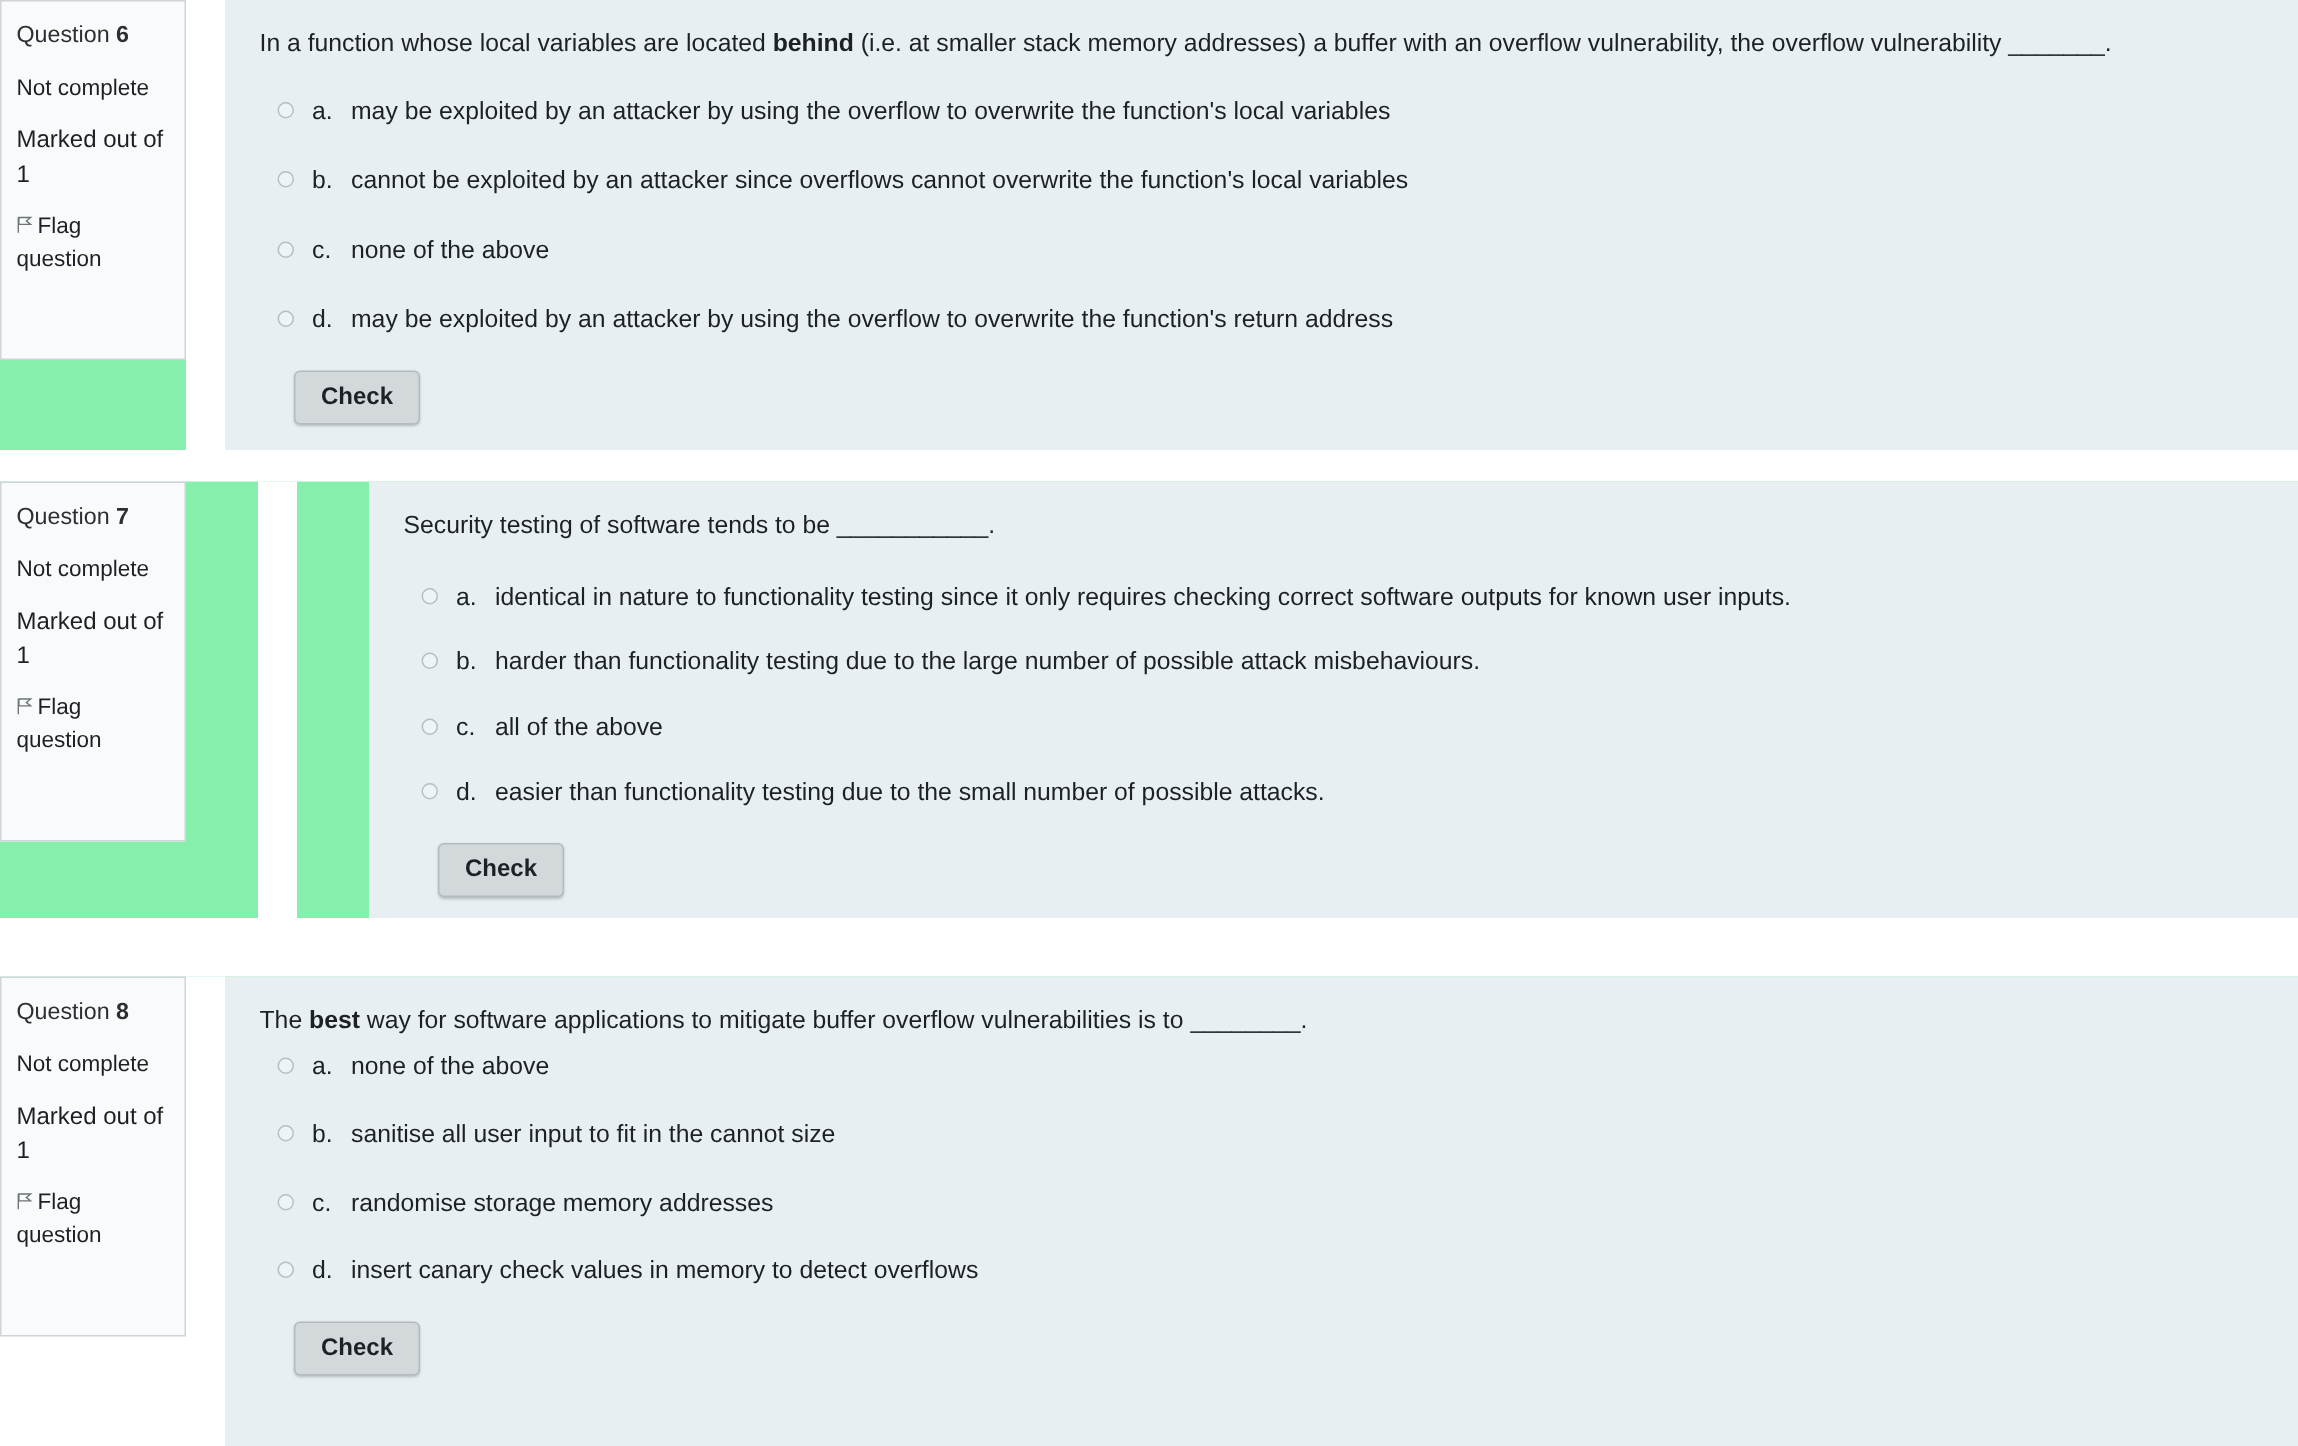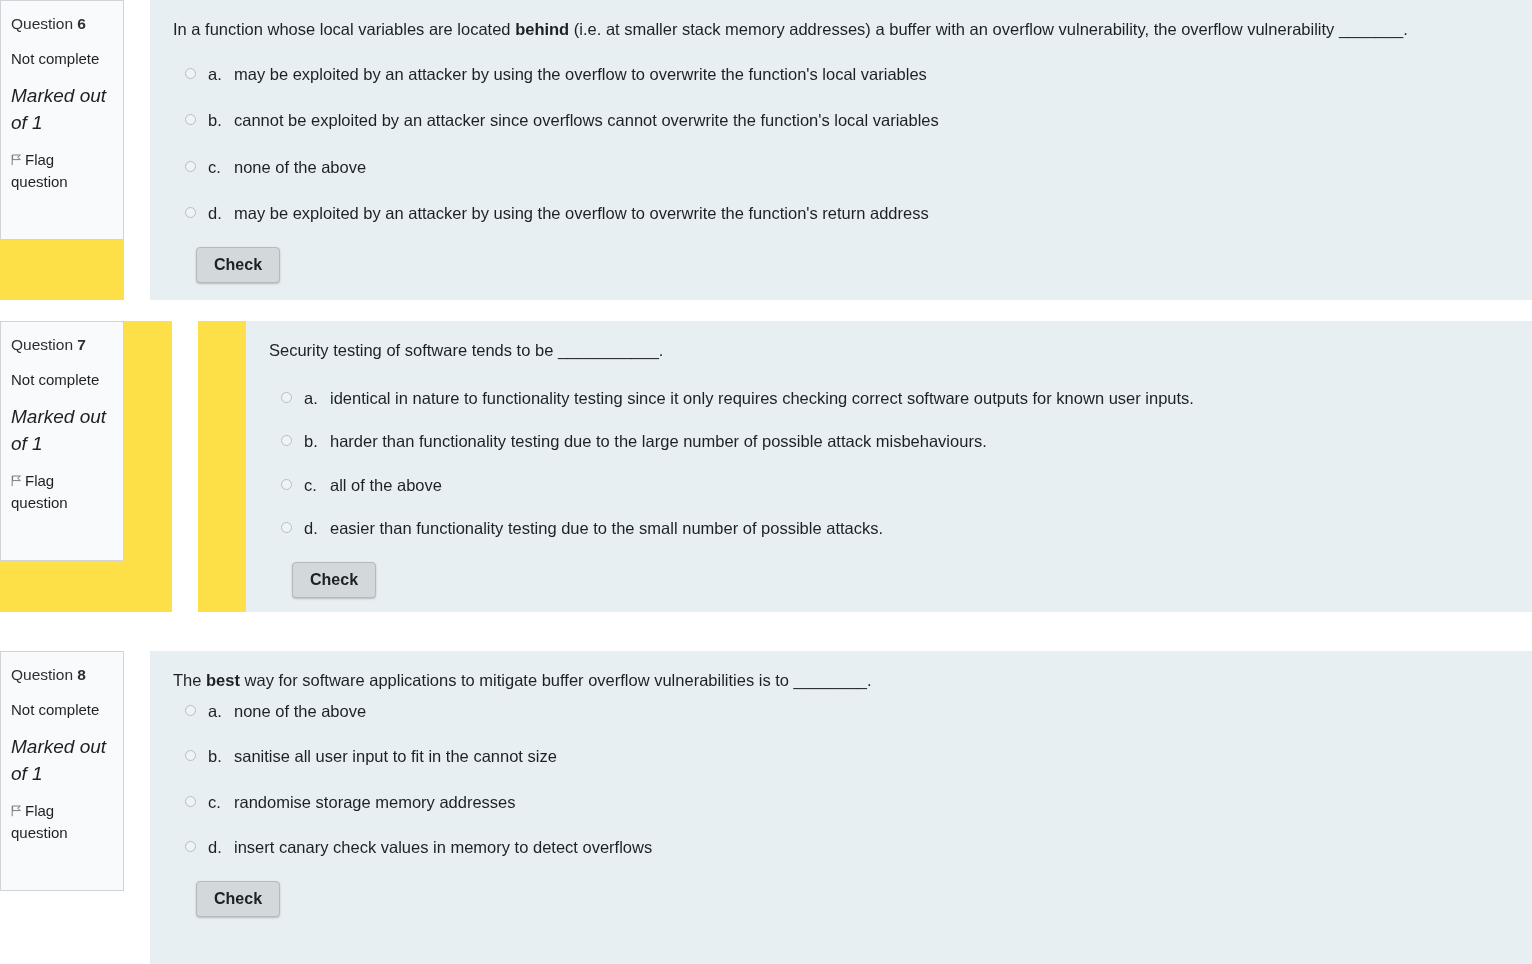--- a/index.html
+++ b/index.html
@@ -4,21 +4,21 @@
 <style>
   * { box-sizing: border-box; }
   html, body {
     margin: 0; padding: 0;
     width: 1532px; height: 964px;
     background: #ffffff;
     font-family: "Liberation Sans", sans-serif;
     color: #1d2125;
     overflow: hidden;
   }
-  .page { position: relative; width: 1532px; height: 712px; background:#fde047; }
+  .page { position: relative; width: 1532px; height: 712px; background:#86efac; }
 
   .question-block {
     position: relative;
     display: flex;
     align-items: flex-start;
     width: 1532px;
   }
 
   
   .qinfo {
@@ -38,23 +38,22 @@
     color: #2b3033;
   }
   .qinfo .qno b { font-weight: bold; }
   .qinfo .qstate {
     margin: 0 0 12px 0;
     font-size: 15px;
     line-height: 1.45;
   }
   .qinfo .qgrade {
     margin: 0 0 12px 0;
-    font-size: 19px;
-    line-height: 1.45;
-    font-style: italic;
+    font-size: 16px;
+    line-height: 1.45;
   }
   .qinfo .qflag {
     margin: 0;
     font-size: 15px;
     line-height: 1.45;
     display: block;
     cursor: pointer;
     color: #1d2125;
   }
   .flag-icon {

